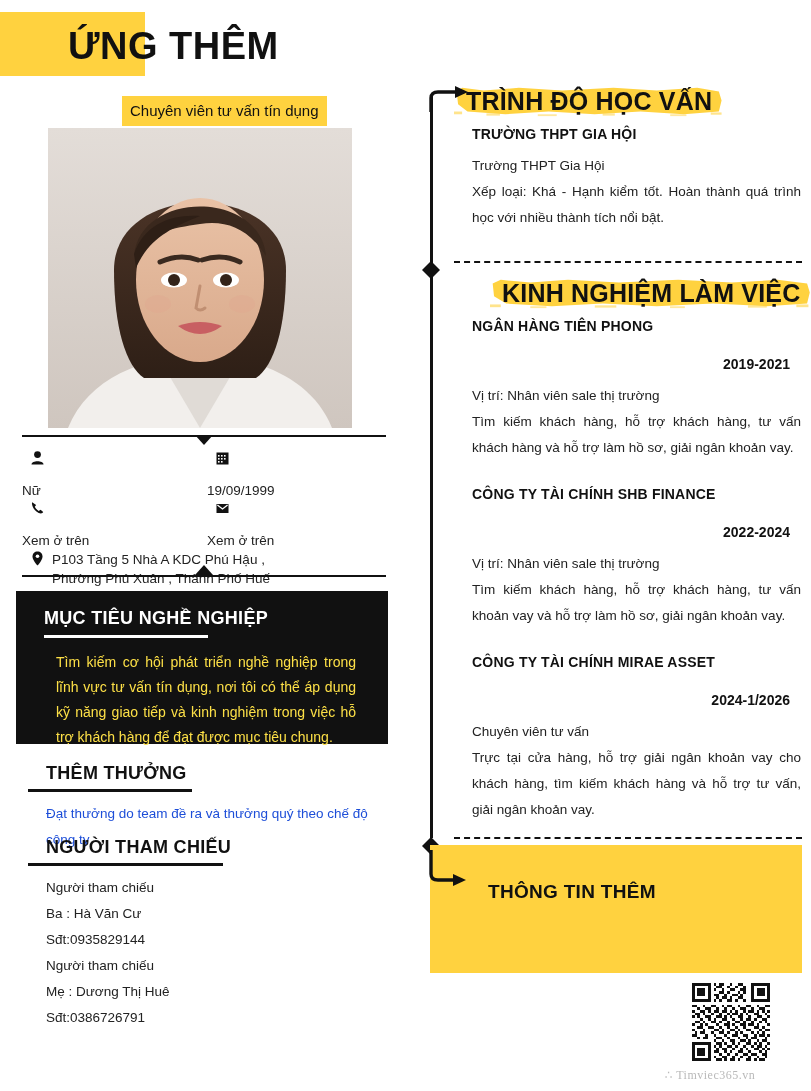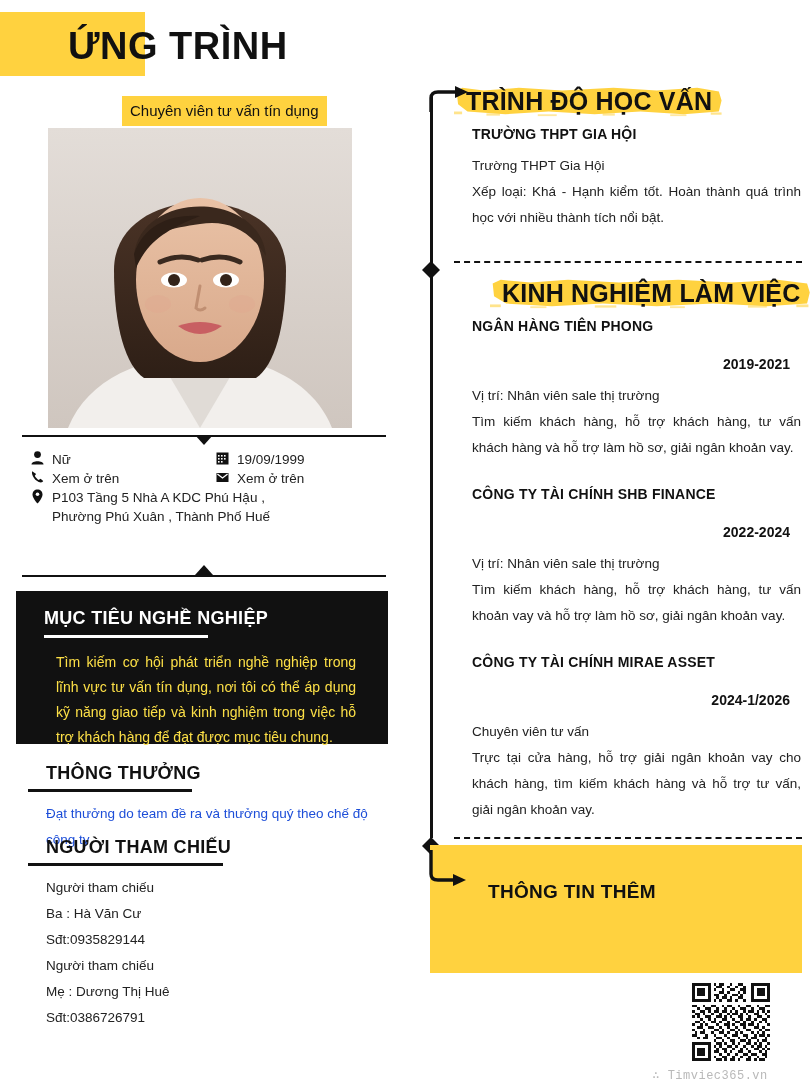--- a/index.html
+++ b/index.html
@@ -52,21 +52,21 @@
   .divider.top .ln{ }
   .divider.bot .tri{top:-5px;border-bottom:10px solid #111;}
 
   .contact{position:absolute;left:22px;top:450px;width:370px;}
   .crow{display:flex;align-items:flex-start;margin-bottom:14px;}
   .cicon{width:30px;flex:0 0 30px;display:flex;justify-content:center;
          padding-top:1px;color:#111;}
   .cicon svg{display:block;}
   .ctext{font-size:13.5px;line-height:19px;color:#222;}
   .ctwo{display:flex;}
-  .ctwo .half{display:flex;width:50%;align-items:flex-start;}
+  .ctwo .half{display:flex;width:50%;align-items:flex-start;flex-direction:column;}
   .ctwo .half .cicon{width:30px;flex:0 0 30px;}
 
   
   .objbox{
     position:absolute;left:16px;top:591px;width:372px;height:153px;
     background:#111;color:#fff;box-sizing:border-box;padding:14px 20px 16px 28px;
   }
   .objbox h2{
     margin:0;font-size:18px;font-weight:bold;letter-spacing:.3px;
     line-height:26px;
@@ -138,31 +138,31 @@
   .yellowbox .hdg{
     position:absolute;left:58px;top:36px;
     font-size:19px;font-weight:bold;letter-spacing:.3px;color:#111;
   }
 
   
   .qr{position:absolute;left:692px;top:983px;width:78px;height:78px;}
   .qr svg{display:block;}
   .brand{
     position:absolute;left:620px;top:1068px;width:180px;
-    text-align:center;font-family:Liberation Mono, monospace;
+    text-align:center;font-family:Liberation Serif, serif;
     font-size:12px;color:#b9b9b9;letter-spacing:.5px;
   }
 </style>
 </head>
 <body>
 
 <div class="page">
 
   <div class="hdr-yellow"></div>
-  <div class="hdr-title">ỨNG TRÌNH</div>
+  <div class="hdr-title">ỨNG THÊM</div>
 
   <div class="left">
 
     <div class="job-tag">Chuyên viên tư vấn tín dụng</div>
 
     <div class="photo">
       <svg viewBox="0 0 304 300" preserveAspectRatio="xMidYMid slice">
         <defs>
           <linearGradient id="bg" x1="0" y1="0" x2="0" y2="1">
             <stop offset="0" stop-color="#e3ddd8"></stop>
@@ -281,21 +281,21 @@
         <div class="tri"></div>
     </div>
 
     <div class="objbox">
       <h2>MỤC TIÊU NGHỀ NGHIỆP</h2>
       <div class="rule"></div>
       <p>Tìm kiếm cơ hội phát triển nghề nghiệp trong lĩnh vực tư vấn tín dụng, nơi tôi có thể áp dụng kỹ năng giao tiếp và kinh nghiệm trong việc hỗ trợ khách hàng để đạt được mục tiêu chung.</p>
     </div>
 
     <div class="sec" id="awards">
-      <h2>THÔNG THƯỞNG</h2>
+      <h2>THÊM THƯỞNG</h2>
       <div class="rule"></div>
       <p>Đạt thưởng do team đề ra và thưởng quý theo chế độ công ty</p>
     </div>
 
     <div class="sec" id="refs">
       <h2>NGƯỜI THAM CHIẾU</h2>
       <div class="rule"></div>
       <div class="lines">
         <div>Người tham chiếu</div>
         <div>Ba : Hà Văn Cư</div>

